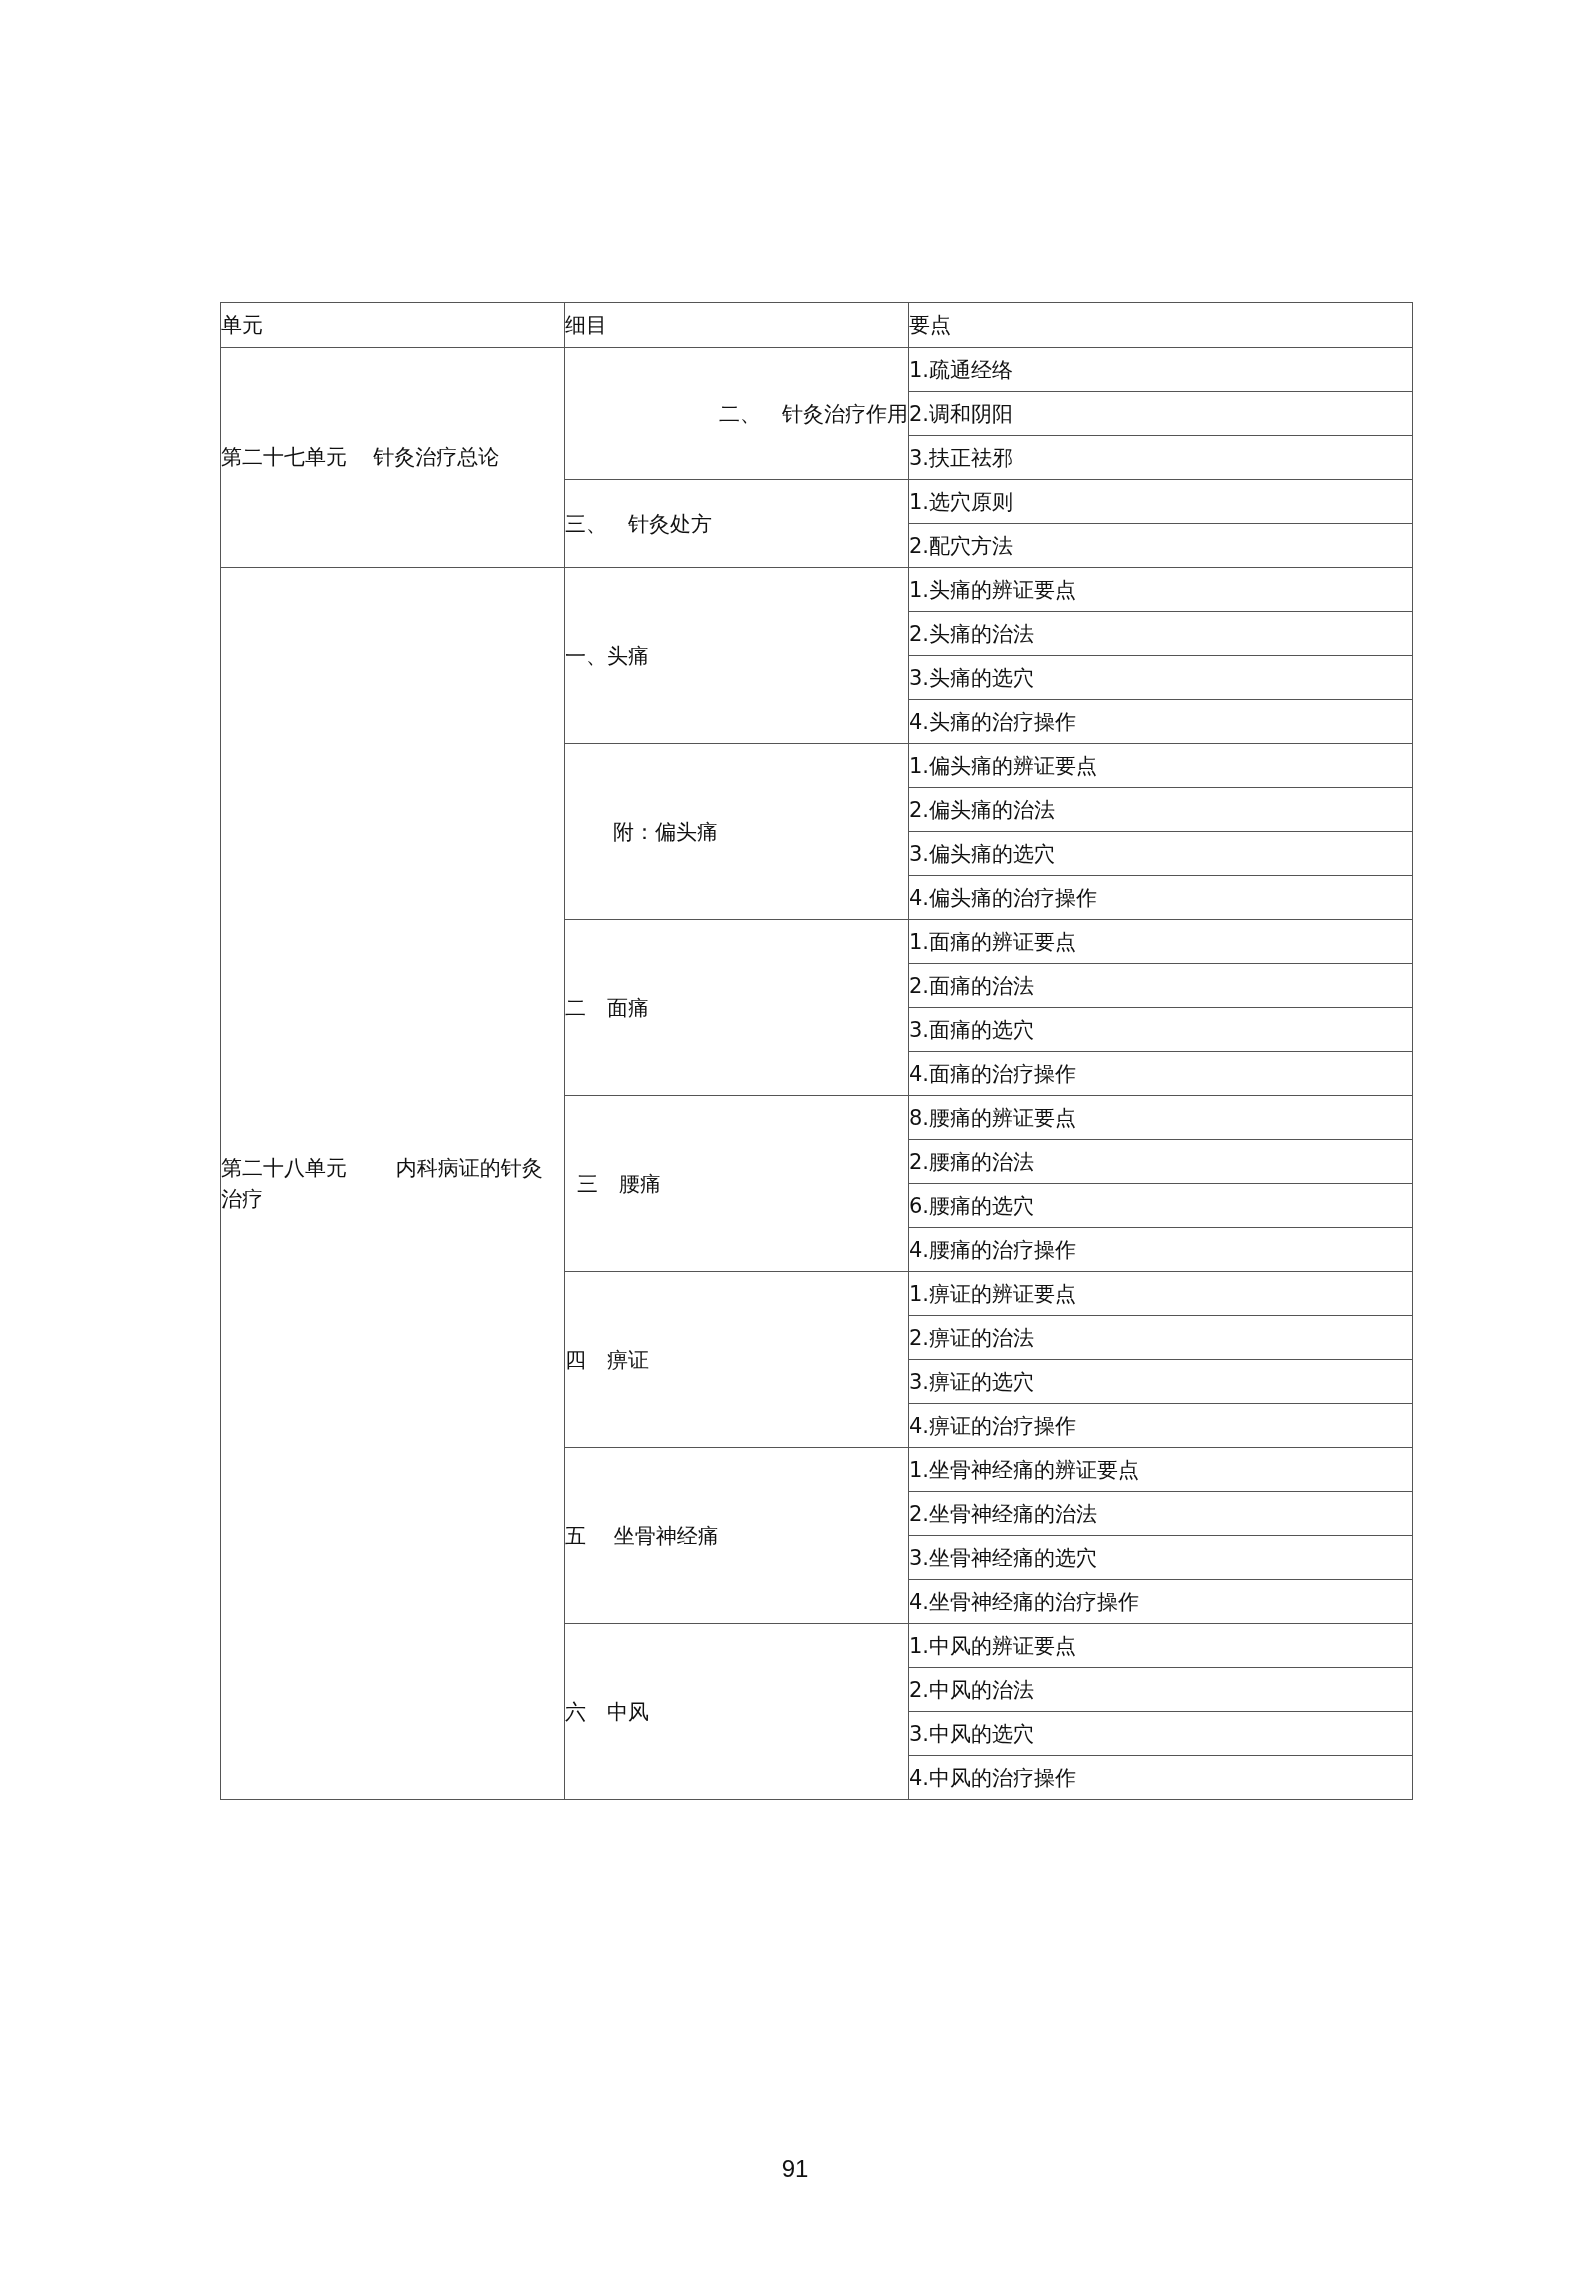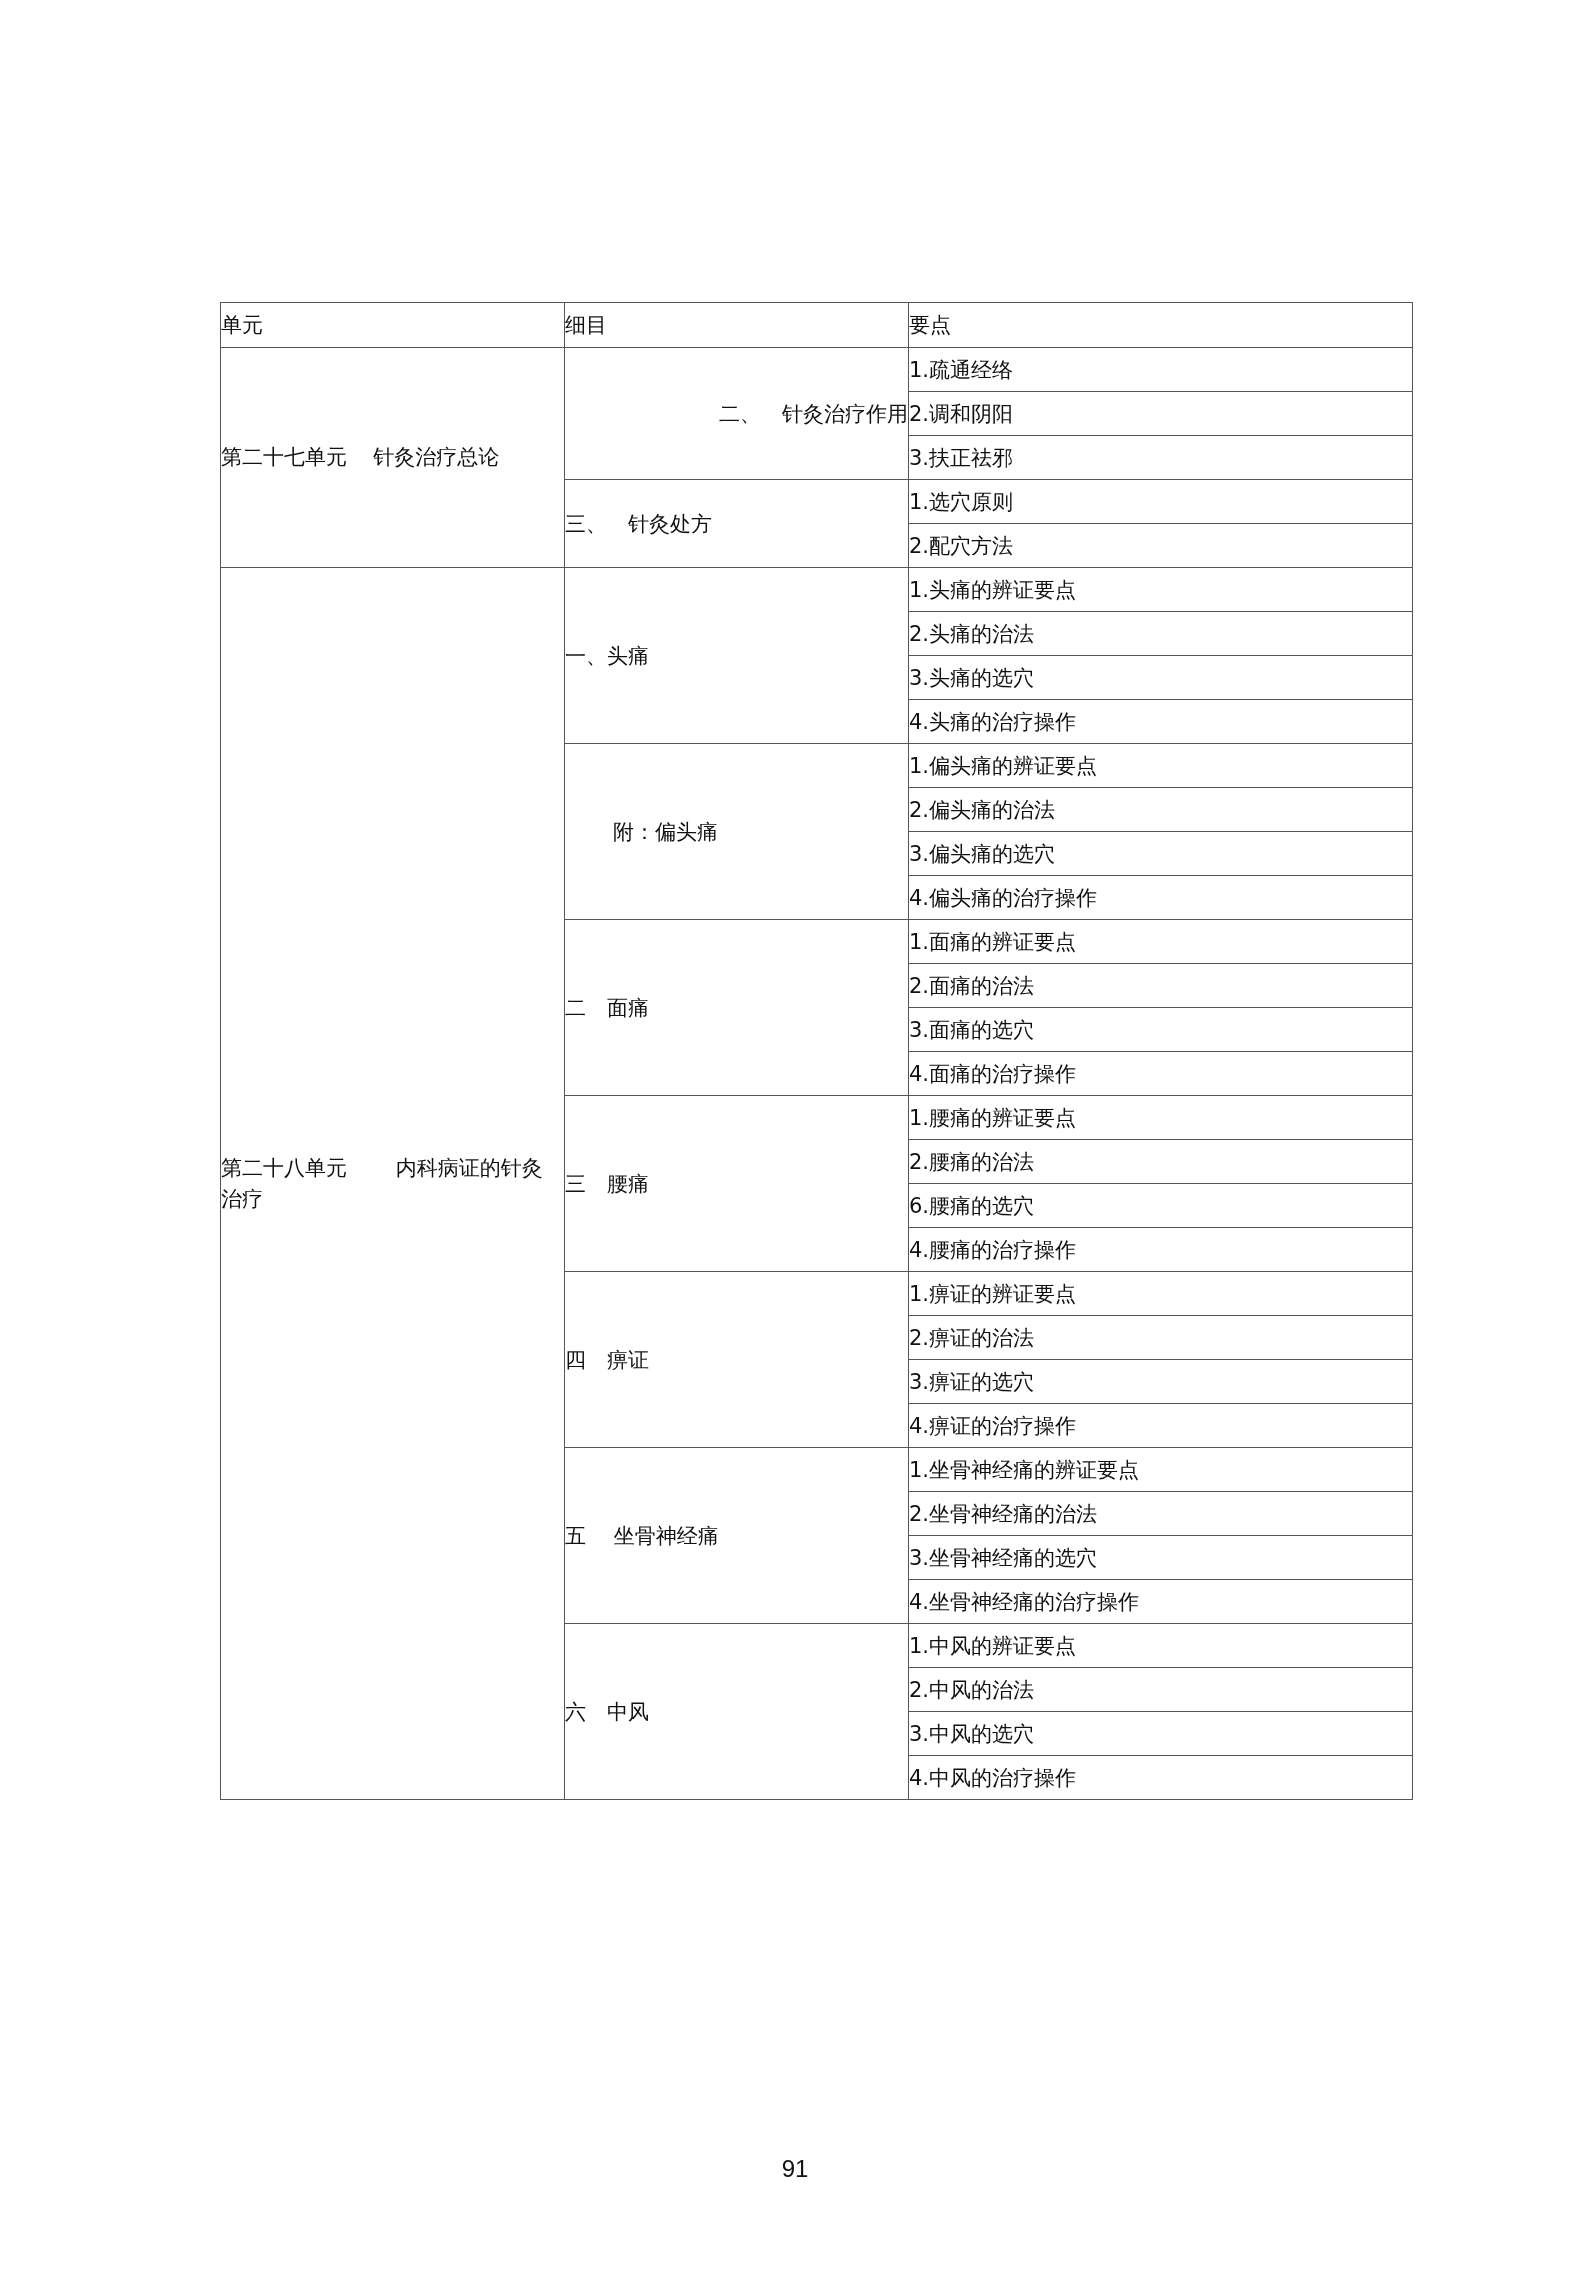--- a/index.html
+++ b/index.html
@@ -84,22 +84,22 @@
       <tr>
         <td class="pt">2.面痛的治法</td>
       </tr>
       <tr>
         <td class="pt">3.面痛的选穴</td>
       </tr>
       <tr>
         <td class="pt">4.面痛的治疗操作</td>
       </tr>
       <tr>
-        <td class="sub" rowspan="4" style="white-space: pre;">三　腰痛</td>
-        <td class="pt">1.腰痛的辨证要点</td>
+        <td class="sub" rowspan="4" style="white-space: pre; padding-left: 12px;">三　腰痛</td>
+        <td class="pt">8.腰痛的辨证要点</td>
       </tr>
       <tr>
         <td class="pt">2.腰痛的治法</td>
       </tr>
       <tr>
         <td class="pt">6.腰痛的选穴</td>
       </tr>
       <tr>
         <td class="pt">4.腰痛的治疗操作</td>
       </tr>

